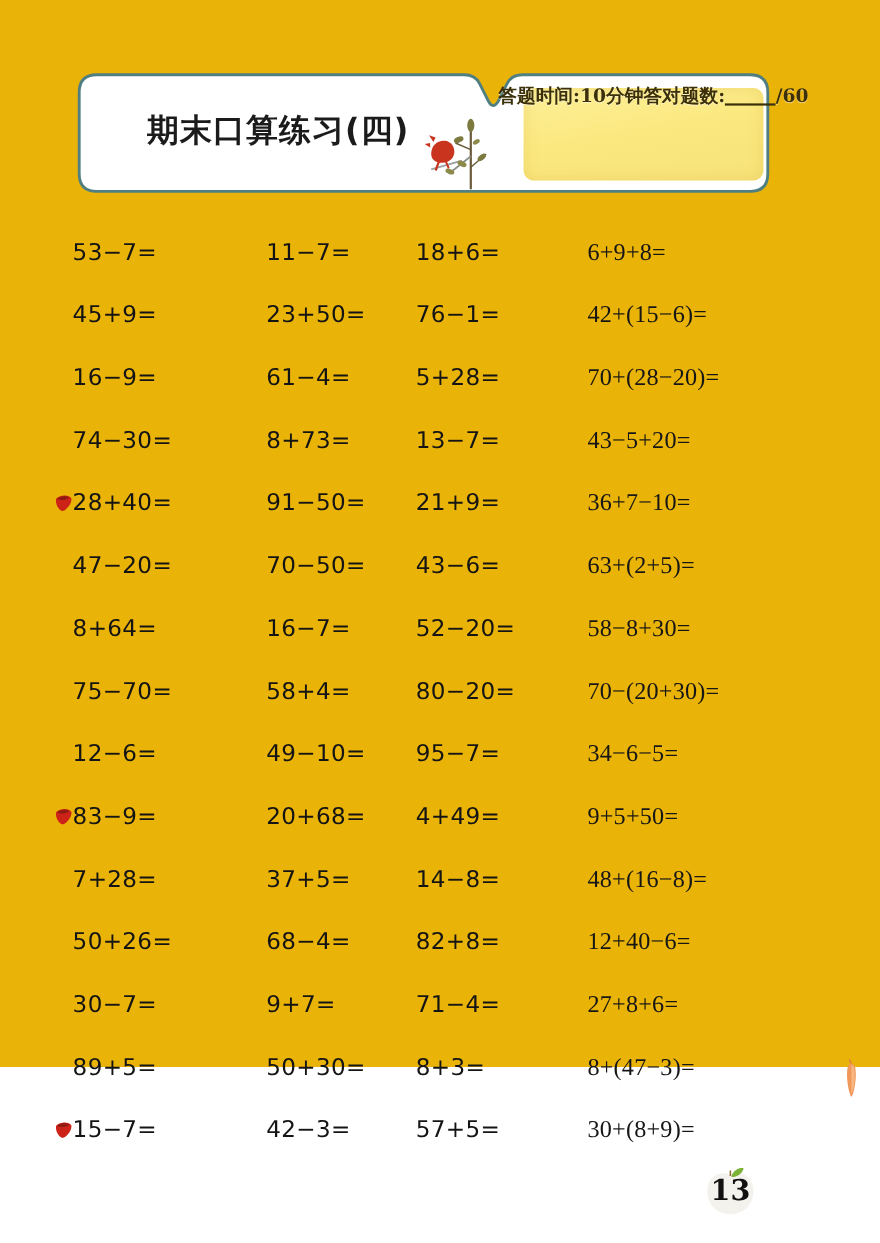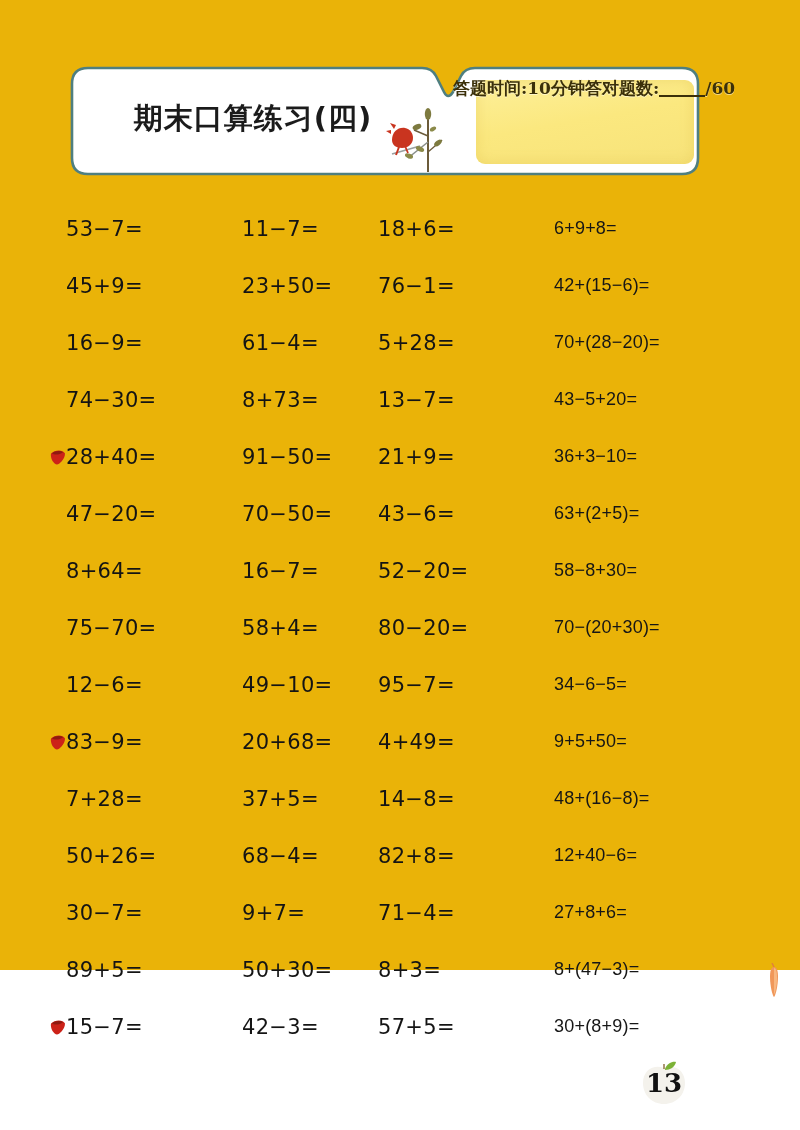--- a/index.html
+++ b/index.html
@@ -101,25 +101,24 @@
   .c2{left:378px;}
   .c3{left:534px;}
 
   .expr{
     font-family:"DejaVu Sans","Liberation Sans",sans-serif;
     font-size:21px;
     color:#141414;
     letter-spacing:.3px;
   }
   .c3 .expr{
-    font-family:Liberation Sans, sans-serif;
-    font-size:18px;
+    font-family:Liberation Serif, serif;
+    font-size:22px;
     letter-spacing:.2px;
     color:#161616;
-    margin-left:20px;
   }
 
   .berry{
     position:absolute;
     left:-17px;
     top:50%;
     transform:translateY(-50%);
     width:17px;height:17px;
   }
 
@@ -262,21 +261,21 @@
           </svg>
           <span class="expr">28+40=</span>
         </div>
         <div class="cell c1">
           <span class="expr">91−50=</span>
         </div>
         <div class="cell c2">
           <span class="expr">21+9=</span>
         </div>
         <div class="cell c3">
-          <span class="expr">36+3−10=</span>
+          <span class="expr">36+7−10=</span>
         </div>
       </div>
       <div class="row">
         <div class="cell c0">
           <span class="expr">47−20=</span>
         </div>
         <div class="cell c1">
           <span class="expr">70−50=</span>
         </div>
         <div class="cell c2">

